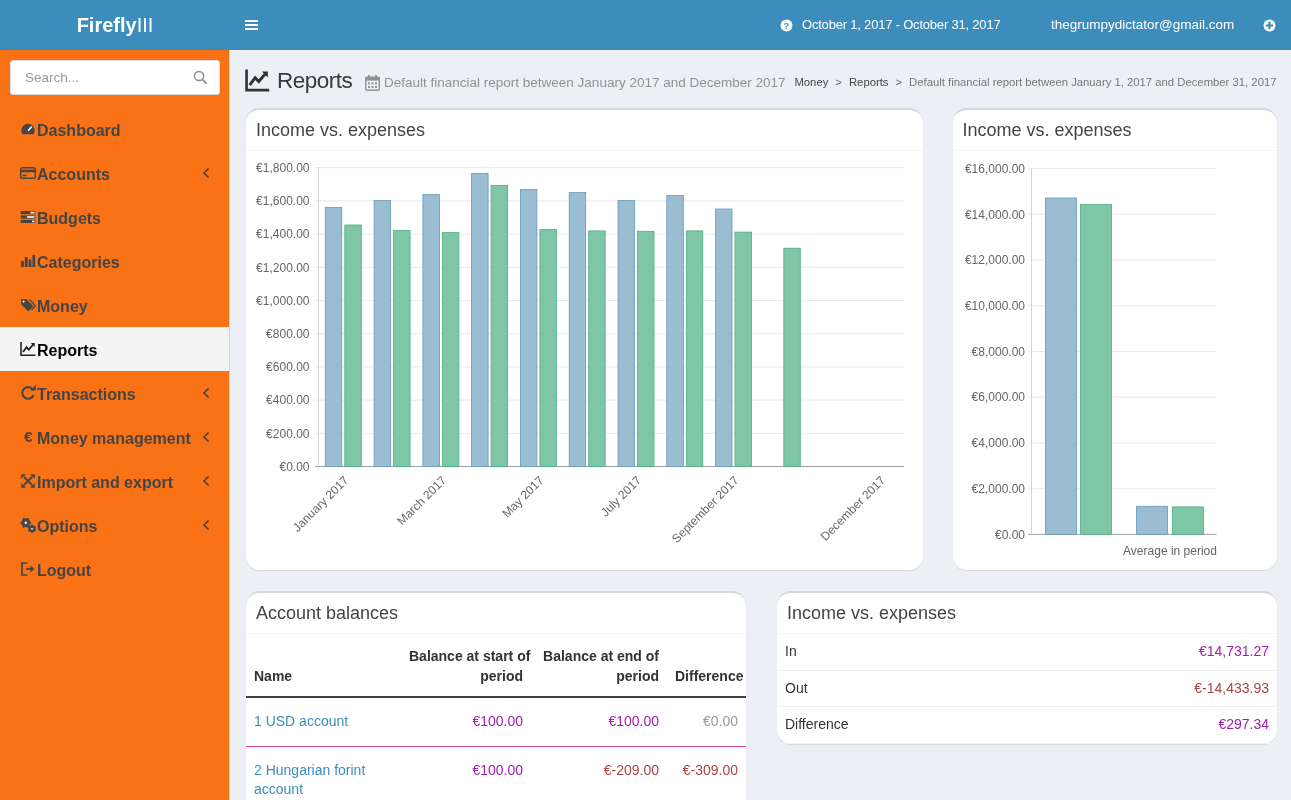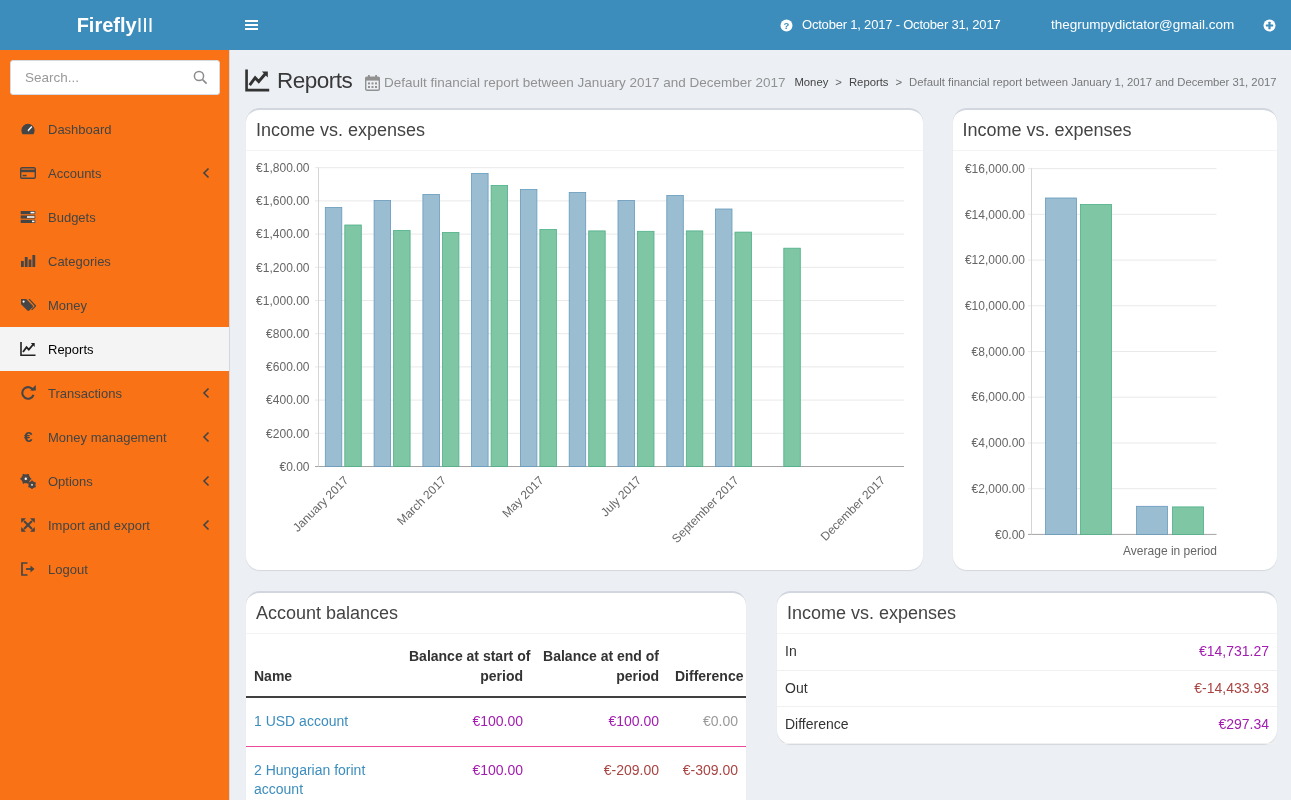--- a/index.html
+++ b/index.html
@@ -13,21 +13,21 @@
 .hamb div { width:12.5px; height:2.2px; background:#fff; margin-bottom:2.1px; }
 .nav-item { position:absolute; top:0; height:50px; line-height:50px; color:#fff; font-size:14px; }
 .sidebar { position:absolute; top:50px; left:0; width:230px; height:750px; background:#f97316; border-right:1px solid #d2d6de; z-index:20; }
 .sform { position:absolute; left:10px; top:10px; width:210px; height:35px; background:#fff; border:1px solid #d7dbe1; border-radius:3px; }
 .sform .ph { position:absolute; left:14px; top:9px; color:#999; font-size:13.5px; }
 .sform svg { position:absolute; right:11px; top:9px; }
 .menu { position:absolute; top:57px; left:0; width:229px; }
 .mi { position:relative; height:44px; color:#444; }
 .mi.active { background:#f4f4f5; color:#000; }
 .mi .ic { position:absolute; left:20px; top:14px; width:16px; height:16px; }
-.mi .tx { position:absolute; left:48px; top:15px; font-size:13px; font-weight:400; letter-spacing:0; }
+.mi .tx { position:absolute; left:37px; top:15px; font-size:16px; font-weight:700; letter-spacing:0; }
 .mi .ch { position:absolute; right:19px; top:16px; }
 .hdr-ic { position:absolute; left:245px; top:68px; }
 .hdr-title { position:absolute; left:277px; top:68px; font-size:22.5px; color:#383838; letter-spacing:-0.5px;}
 .hdr-cal { position:absolute; left:365px; top:75px; }
 .hdr-small { position:absolute; left:384px; top:75px; font-size:13.5px; color:#919191; }
 .crumbs { position:absolute; right:16.5px; top:76px; font-size:11.3px; color:#444; white-space:nowrap; }
 .crumbs .sep { color:#666; padding:0 7px; }
 .crumbs .last { color:#777; }
 .box { position:absolute; background:#fff; border-top:2px solid #d2d6de; border-radius:14px; box-shadow:0 1px 1px rgba(0,0,0,0.1); }
 .box-header { height:41px; border-bottom:1px solid #f4f4f4; padding-left:10px; }
@@ -161,56 +161,56 @@
         <svg class="ic" width="16" height="16" viewBox="0 0 16 16">
           <text x="8.4" y="13.4" text-anchor="middle" font-size="15.5" font-weight="bold" fill="#454545" font-family="Liberation Sans">€</text>
         </svg>
         <span class="tx">Money management</span>
         <svg class="ch" width="8" height="12" viewBox="0 0 8 12">
           <path d="M6.5 1.5 L2 6 L6.5 10.5" stroke="#444" stroke-width="1.6" fill="none"></path>
         </svg>
       </div>
 <div class="mi">
         <svg class="ic" width="16" height="16" viewBox="0 0 16 16">
+          <g stroke="#454545" stroke-width="2">
+            <line x1="4" y1="4" x2="12" y2="12"></line>
+            <line x1="12" y1="4" x2="4" y2="12"></line>
+          </g>
+          <g fill="#454545">
+            <path d="M1.2 1.2 L6 1.2 L1.2 6 Z"></path>
+            <path d="M14.8 1.2 L10 1.2 L14.8 6 Z"></path>
+            <path d="M1.2 14.8 L6 14.8 L1.2 10 Z"></path>
+            <path d="M14.8 14.8 L10 14.8 L14.8 10 Z"></path>
+          </g>
+        </svg>
+        <span class="tx">Import and export</span>
+        <svg class="ch" width="8" height="12" viewBox="0 0 8 12">
+          <path d="M6.5 1.5 L2 6 L6.5 10.5" stroke="#444" stroke-width="1.6" fill="none"></path>
+        </svg>
+      </div>
+<div class="mi">
+        <svg class="ic" width="16" height="16" viewBox="0 0 16 16">
           <line x1="5.8" y1="5.8" x2="11.20" y2="5.80" stroke="#454545" stroke-width="1.7"></line>
           <line x1="5.8" y1="5.8" x2="8.50" y2="10.48" stroke="#454545" stroke-width="1.7"></line>
           <line x1="5.8" y1="5.8" x2="3.10" y2="10.48" stroke="#454545" stroke-width="1.7"></line>
           <line x1="5.8" y1="5.8" x2="0.40" y2="5.80" stroke="#454545" stroke-width="1.7"></line>
           <line x1="5.8" y1="5.8" x2="3.10" y2="1.12" stroke="#454545" stroke-width="1.7"></line>
           <line x1="5.8" y1="5.8" x2="8.50" y2="1.12" stroke="#454545" stroke-width="1.7"></line>
           <circle cx="5.8" cy="5.8" r="3.4" fill="none" stroke="#454545" stroke-width="2.2"></circle>
           <circle cx="5.8" cy="5.8" r="1.2" fill="#f9fafc"></circle>
           <line x1="12" y1="11.8" x2="15.64" y2="13.90" stroke="#454545" stroke-width="1.5"></line>
           <line x1="12" y1="11.8" x2="12.00" y2="16.00" stroke="#454545" stroke-width="1.5"></line>
           <line x1="12" y1="11.8" x2="8.36" y2="13.90" stroke="#454545" stroke-width="1.5"></line>
           <line x1="12" y1="11.8" x2="8.36" y2="9.70" stroke="#454545" stroke-width="1.5"></line>
           <line x1="12" y1="11.8" x2="12.00" y2="7.60" stroke="#454545" stroke-width="1.5"></line>
           <line x1="12" y1="11.8" x2="15.64" y2="9.70" stroke="#454545" stroke-width="1.5"></line>
           <circle cx="12" cy="11.8" r="2.5" fill="none" stroke="#454545" stroke-width="2"></circle>
           <circle cx="12" cy="11.8" r="0.9" fill="#f9fafc"></circle>
         </svg>
         <span class="tx">Options</span>
-        <svg class="ch" width="8" height="12" viewBox="0 0 8 12">
-          <path d="M6.5 1.5 L2 6 L6.5 10.5" stroke="#444" stroke-width="1.6" fill="none"></path>
-        </svg>
-      </div>
-<div class="mi">
-        <svg class="ic" width="16" height="16" viewBox="0 0 16 16">
-          <g stroke="#454545" stroke-width="2">
-            <line x1="4" y1="4" x2="12" y2="12"></line>
-            <line x1="12" y1="4" x2="4" y2="12"></line>
-          </g>
-          <g fill="#454545">
-            <path d="M1.2 1.2 L6 1.2 L1.2 6 Z"></path>
-            <path d="M14.8 1.2 L10 1.2 L14.8 6 Z"></path>
-            <path d="M1.2 14.8 L6 14.8 L1.2 10 Z"></path>
-            <path d="M14.8 14.8 L10 14.8 L14.8 10 Z"></path>
-          </g>
-        </svg>
-        <span class="tx">Import and export</span>
         <svg class="ch" width="8" height="12" viewBox="0 0 8 12">
           <path d="M6.5 1.5 L2 6 L6.5 10.5" stroke="#444" stroke-width="1.6" fill="none"></path>
         </svg>
       </div>
 <div class="mi">
         <svg class="ic" width="16" height="16" viewBox="0 0 16 16">
           <path d="M7.5 2 L2 2 L2 14 L7.5 14" stroke="#454545" stroke-width="1.7" fill="none"></path>
           <line x1="6" y1="8" x2="11.5" y2="8" stroke="#454545" stroke-width="1.8"></line>
           <path d="M10.5 4.4 L14.5 8 L10.5 11.6 Z" fill="#454545"></path>
         </svg>

